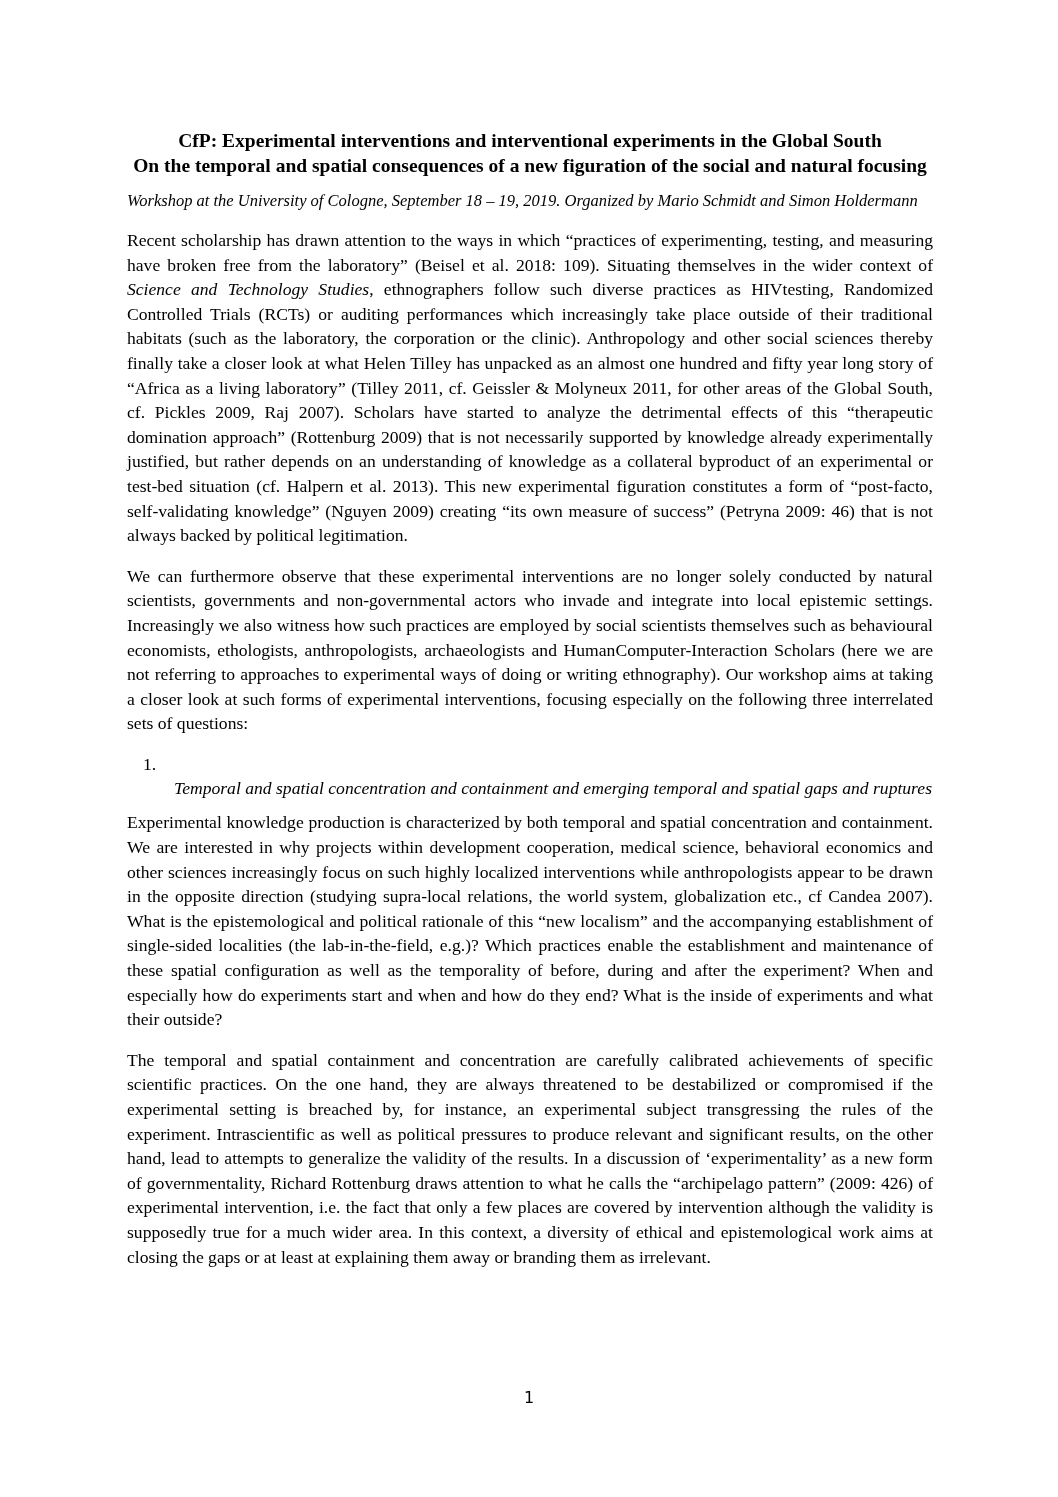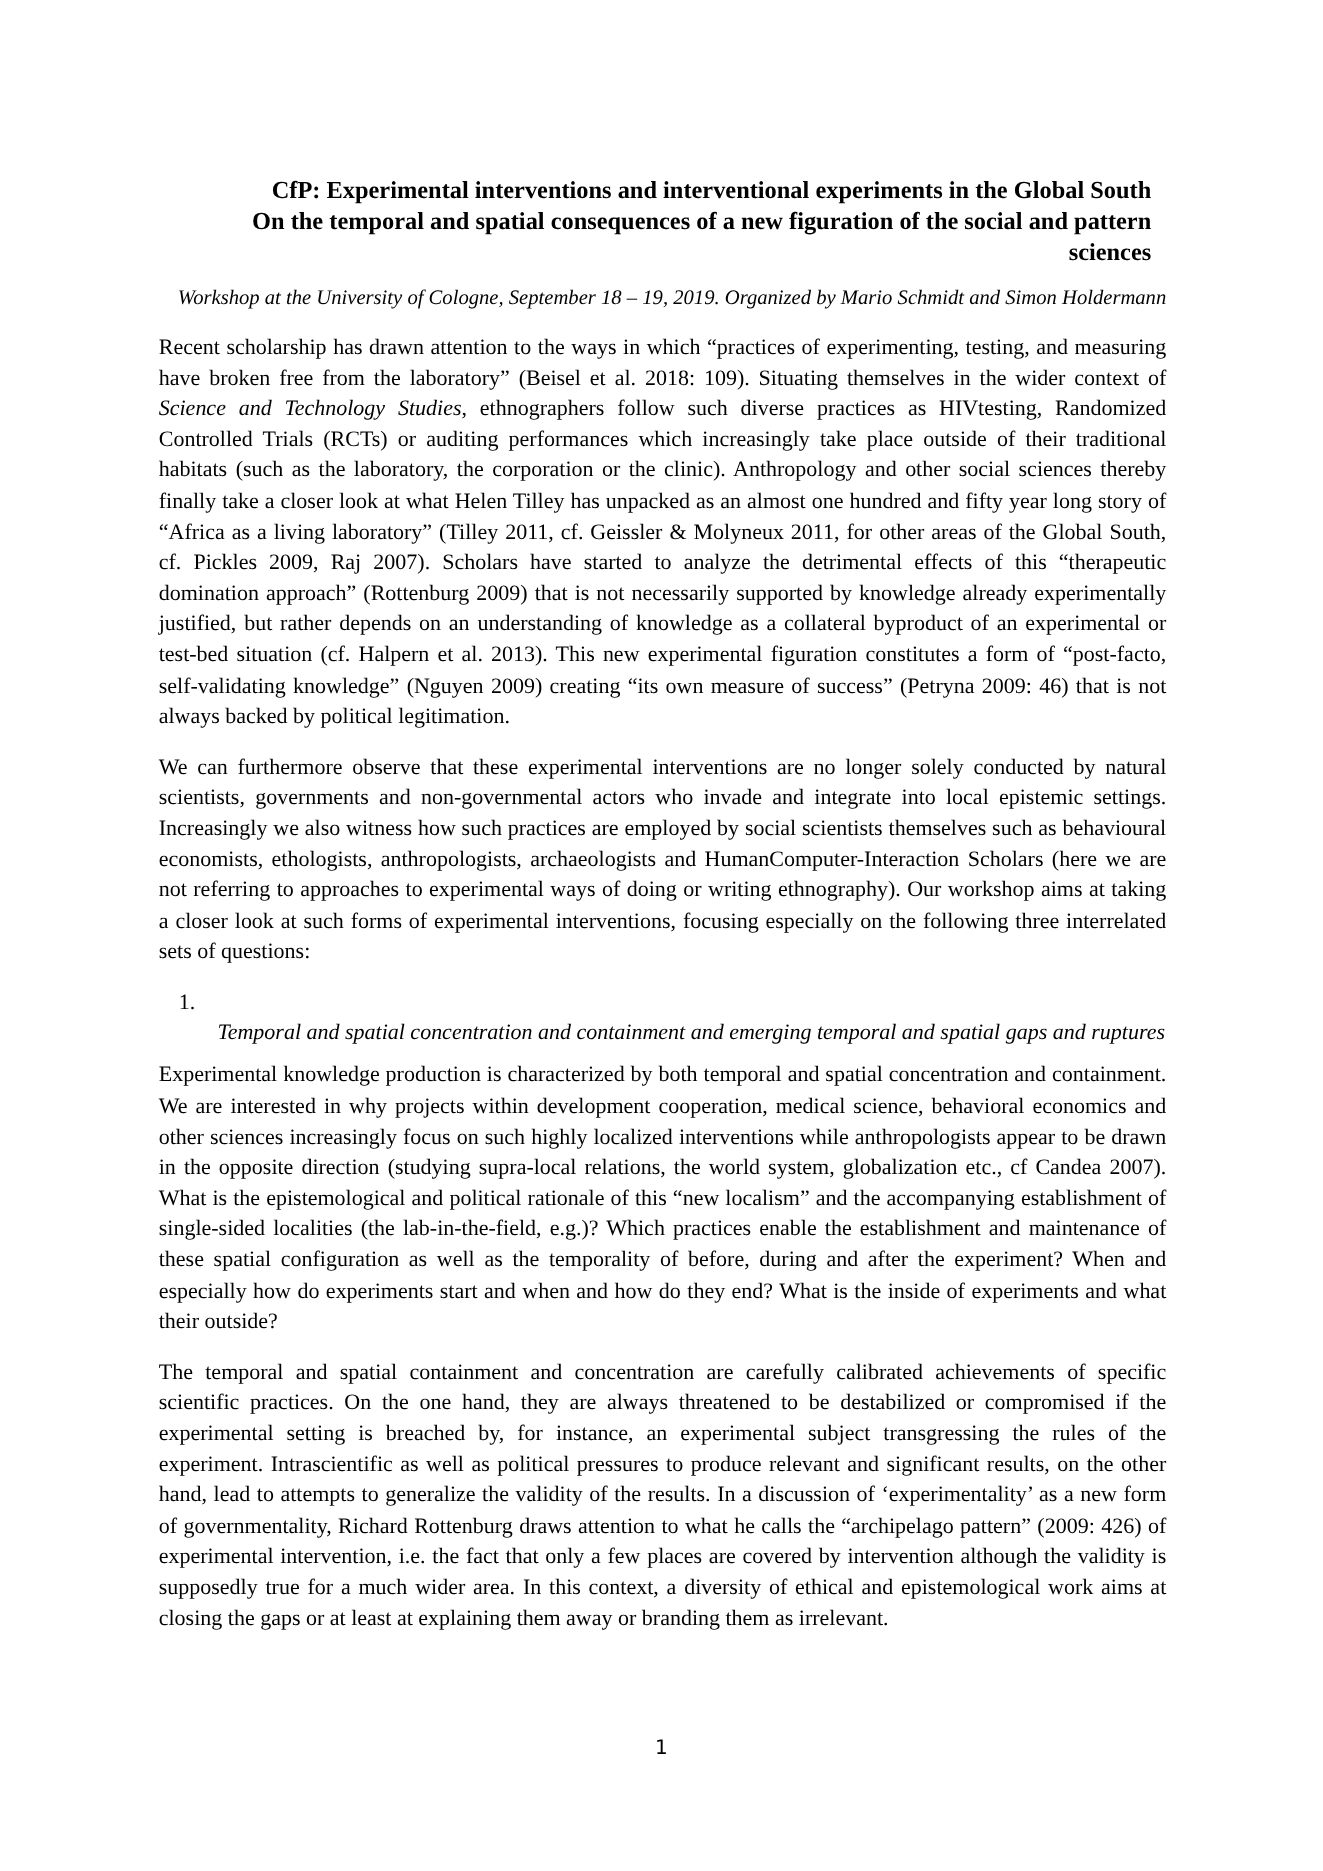--- a/index.html
+++ b/index.html
@@ -1,33 +1,33 @@
 <!DOCTYPE html>
 <html><head>
 <meta charset="utf-8">
 <style>
   html, body { margin: 0; padding: 0; background: #ffffff; }
   body { width: 1058px; height: 1497px; position: relative; overflow: hidden; color: #000; }
   .page { position: absolute; left: 127px; top: 128px; width: 806px; font-family: "Liberation Serif", serif; }
-  .title { font-family: "Liberation Serif", serif; font-weight: bold; font-size: 19.5px; line-height: 25px; text-align: right; margin: 12px; }
-  .subtitle { font-style: italic; font-size: 16.5px; line-height: 22px; margin: 12px 0 16px 0; text-align: right; }
+  .title { font-family: "Liberation Serif", serif; font-weight: bold; font-size: 19.5px; line-height: 25px; text-align: center; margin: 0; }
+  .subtitle { font-style: italic; font-size: 16.5px; line-height: 22px; margin: 12px 0 16px 0; text-align: left; }
   p.body { font-size: 17.6px; line-height: 24.6px; text-align: justify; margin: 0 0 16px 0; }
   .ol-item { display: flex; margin: 0 0 10px 0; font-size: 17.6px; line-height: 24.6px; }
   .ol-num { width: 47px; flex: none; padding-left: 16px; box-sizing: border-box; }
   .ol-text { font-style: italic; flex: 1; margin-top: 24px; }
   em { }
   .page-number { position: absolute; top: 1388px; left: 0; width: 1058px; text-align: center; font-family: "DejaVu Sans", sans-serif; font-size: 16px; }
 </style>
 </head>
 <body>
 
 <div class="page">
   <h1 class="title">
     <span>CfP: Experimental interventions and interventional experiments in the Global South</span><br>
-    <span>On the temporal and spatial consequences of a new figuration of the social and pattern sciences</span>
+    <span>On the temporal and spatial consequences of a new figuration of the social and natural focusing</span>
   </h1>
 
   <div class="subtitle">Workshop at the University of Cologne, September 18 – 19, 2019. Organized by Mario Schmidt and Simon Holdermann</div>
 
   <p class="body"><span>Recent scholarship has drawn attention to the ways in which “practices of experimenting, testing, and measuring have broken free from the laboratory” (Beisel et al. 2018: 109). Situating themselves in the wider context of </span><em>Science and Technology Studies</em><span>, ethnographers follow such diverse practices as HIVtesting, Randomized Controlled Trials (RCTs) or auditing performances which increasingly take place outside of their traditional habitats (such as the laboratory, the corporation or the clinic). Anthropology and other social sciences thereby finally take a closer look at what Helen Tilley has unpacked as an almost one hundred and fifty year long story of “Africa as a living laboratory” (Tilley 2011, cf. Geissler &amp; Molyneux 2011, for other areas of the Global South, cf. Pickles 2009, Raj 2007). Scholars have started to analyze the detrimental effects of this “therapeutic domination approach” (Rottenburg 2009) that is not necessarily supported by knowledge already experimentally justified, but rather depends on an understanding of knowledge as a collateral byproduct of an experimental or test-bed situation (cf. Halpern et al. 2013). This new experimental figuration constitutes a form of “post-facto, self-validating knowledge” (Nguyen 2009) creating “its own measure of success” (Petryna 2009: 46) that is not always backed by political legitimation.</span></p>
 
   <p class="body">We can furthermore observe that these experimental interventions are no longer solely conducted by natural scientists, governments and non-governmental actors who invade and integrate into local epistemic settings. Increasingly we also witness how such practices are employed by social scientists themselves such as behavioural economists, ethologists, anthropologists, archaeologists and HumanComputer-Interaction Scholars (here we are not referring to approaches to experimental ways of doing or writing ethnography). Our workshop aims at taking a closer look at such forms of experimental interventions, focusing especially on the following three interrelated sets of questions:</p>
 
   <div class="ol-item">
     <span class="ol-num">1.</span>

